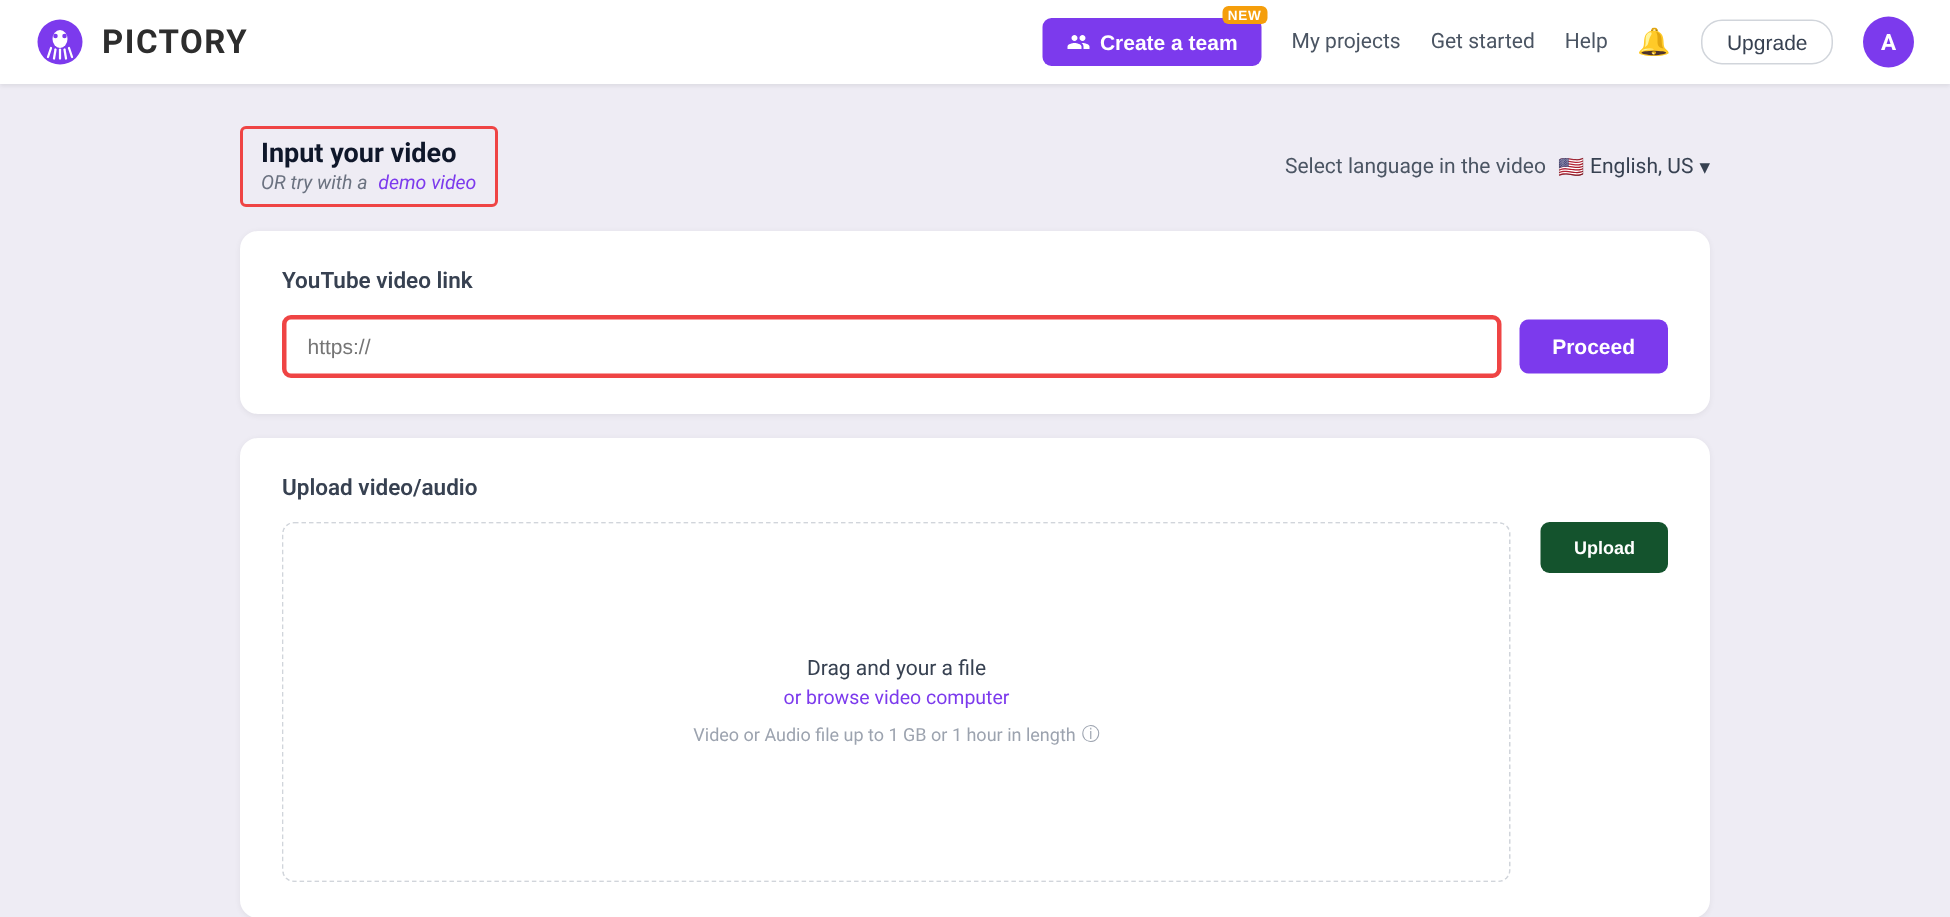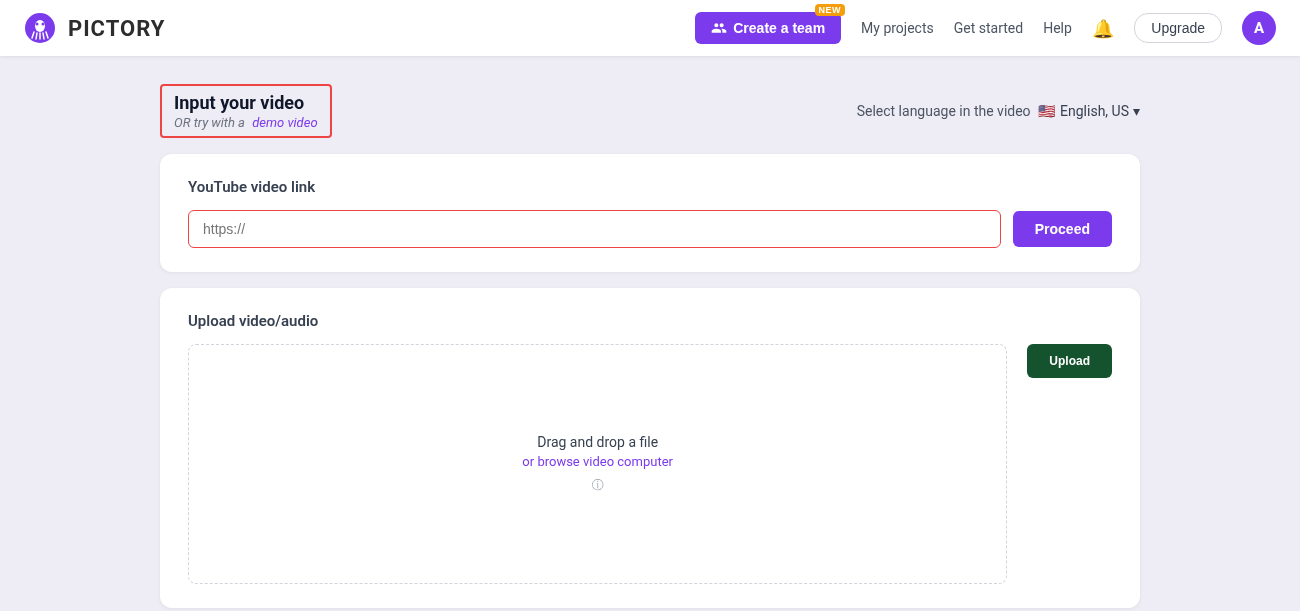--- a/index.html
+++ b/index.html
@@ -168,21 +168,21 @@
     }
 
     
     .youtube-row {
       display: flex;
       align-items: center;
       gap: 12px;
     }
     .url-input {
       flex: 1;
-      border: 1px solid #ef4444;
+      border: 3px solid #ef4444;
       border-radius: 6px;
       padding: 10px 14px;
       font-size: 14px;
       color: #9ca3af;
       outline: none;
     }
     .proceed-btn {
       background: #7c3aed;
       color: #fff;
       border: none;
@@ -314,23 +314,24 @@
     <div class="youtube-row">
       <input class="url-input" type="text" placeholder="https://" style="">
       <button class="proceed-btn">Proceed</button>
     </div>
   </div>
 
   <div class="card">
     <div class="card-title">Upload video/audio</div>
     <div class="upload-row">
       <div class="dropzone">
-        <div class="drop-main-text">Drag and drop a file</div>
+        <div class="drop-main-text">Drag and your a file</div>
         <div class="drop-sub-text">or browse video computer</div>
         <div class="drop-hint">
+          <span>Video or Audio file up to 1 GB or 1 hour in length</span>
           <span style="color:#9ca3af;">ⓘ</span>
         </div>
       </div>
       <div class="upload-btn-wrapper">
         <button class="upload-btn">Upload</button>
       </div>
     </div>
   </div>
 
 </div>

